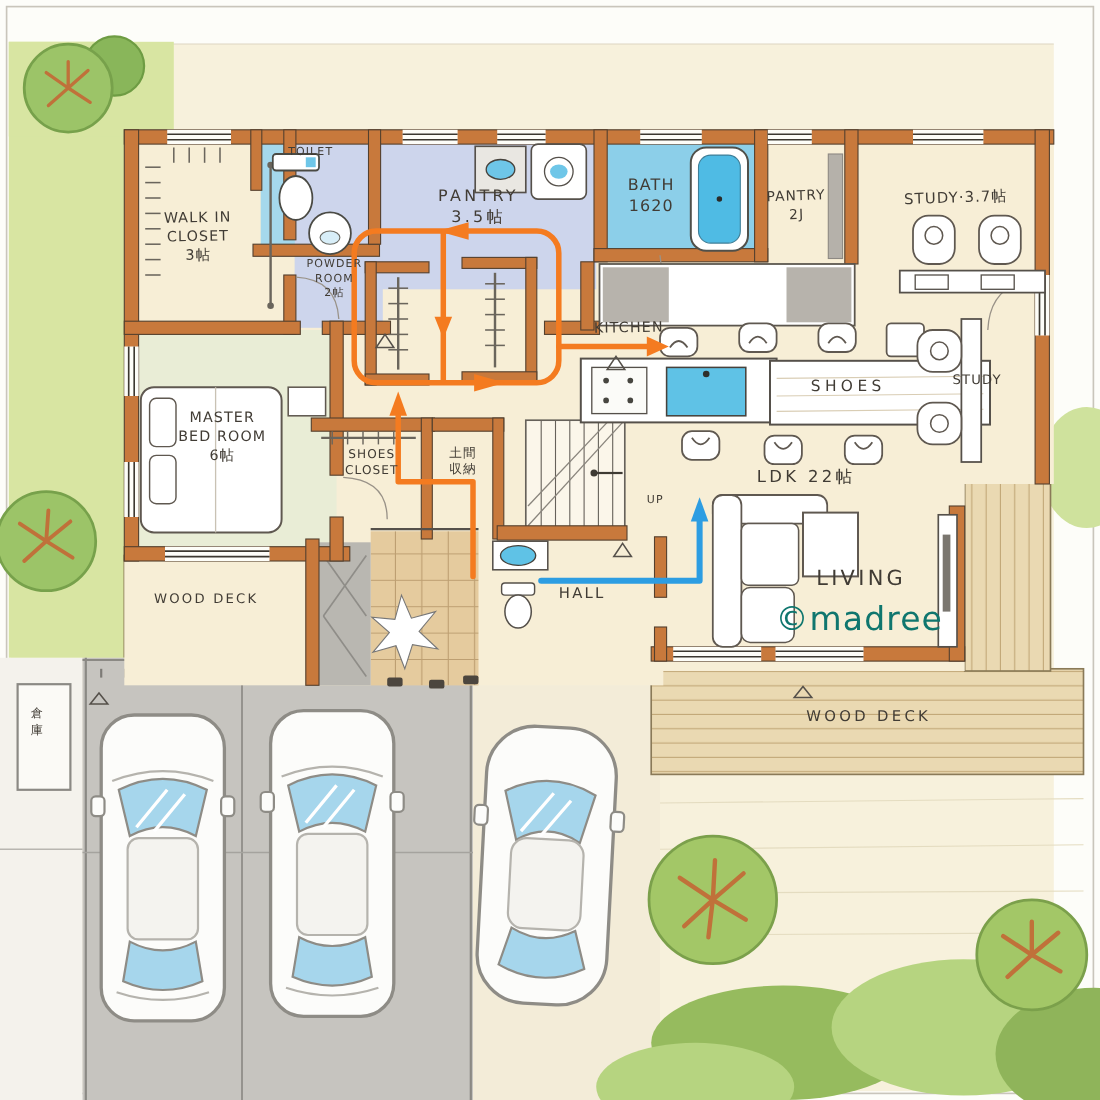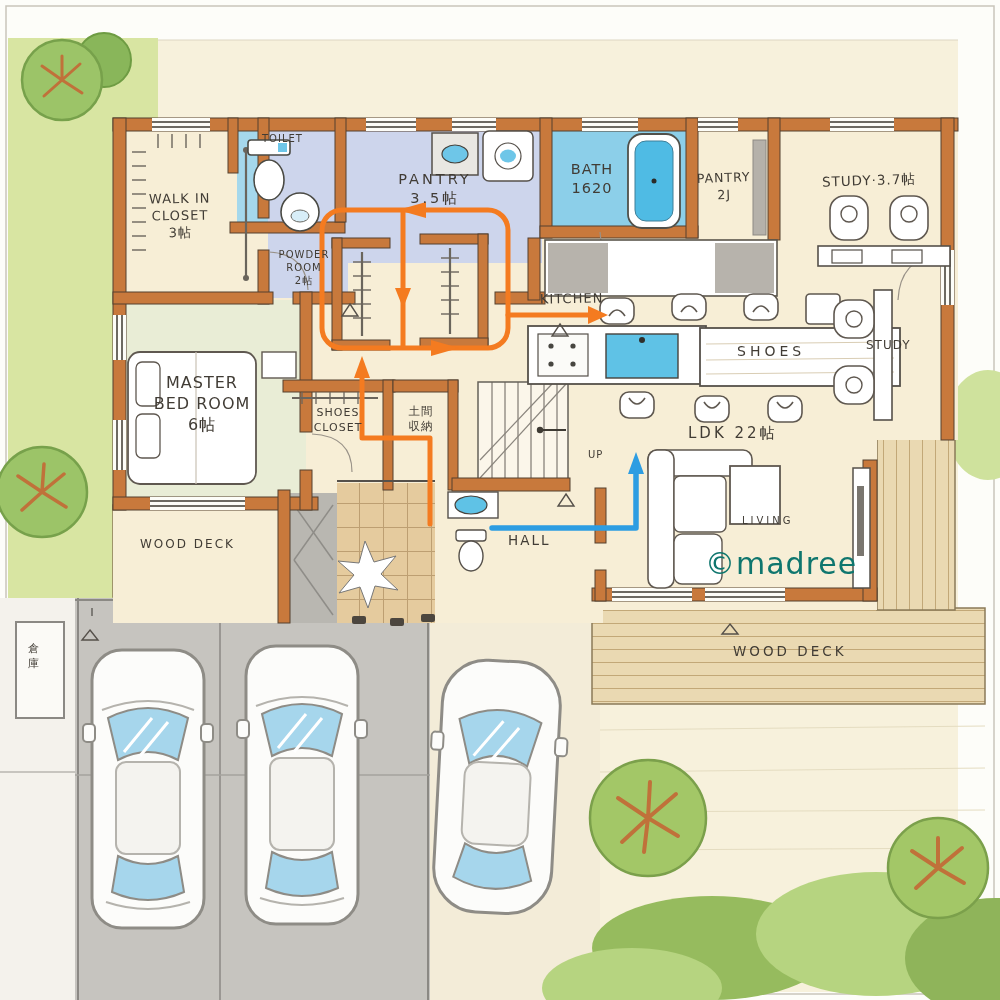--- a/index.html
+++ b/index.html
@@ -468,42 +468,42 @@
   <g stroke="#2d9de2" stroke-width="5.5" fill="none" stroke-linecap="round" stroke-linejoin="round">
     <polyline points="492,528 636,528 636,472"></polyline>
     <polygon points="628,474 644,474 636,452" fill="#2d9de2" stroke="none"></polygon>
   </g>
 </svg>
 
 <div class="lbl c" style="left:130px;top:190px;width:100px;font-size:13px;transform:rotate(-1deg)">WALK IN
 CLOSET
 3帖</div>
 <div class="lbl" style="left:262px;top:132px;font-size:10px">TOILET</div>
-<div class="lbl c" style="left:264px;top:248px;width:80px;font-size:10px">POWDER
+<div class="lbl c" style="left:264px;top:234px;width:80px;font-size:10px">POWDER
 ROOM
 2帖</div>
 <div class="lbl c" style="left:355px;top:170px;width:160px;font-size:14.5px;letter-spacing:3px">PANTRY
 3.5帖</div>
 <div class="lbl c" style="left:548px;top:160px;width:88px;font-size:14.5px">BATH
 1620</div>
 <div class="lbl c" style="left:680px;top:170px;width:88px;font-size:12.5px;transform:rotate(-2deg)">PANTRY
 2J</div>
 <div class="lbl" style="left:822px;top:172px;font-size:13.5px;transform:rotate(-2deg)">STUDY·3.7帖</div>
 <div class="lbl" style="left:540px;top:290px;font-size:13px;transform:rotate(-1deg)">KITCHEN</div>
 <div class="lbl" style="left:737px;top:342px;font-size:14px;letter-spacing:4px">SHOES</div>
 <div class="lbl" style="left:866px;top:338px;font-size:12px">STUDY</div>
 <div class="lbl" style="left:688px;top:424px;font-size:15px;letter-spacing:3px">LDK 22帖</div>
-<div class="lbl c" style="left:146px;top:372px;width:112px;font-size:16px">MASTER
+<div class="lbl c" style="left:146px;top:372px;width:112px;font-size:13px">MASTER
 BED ROOM
 6帖</div>
 <div class="lbl c" style="left:300px;top:406px;width:76px;font-size:11px">SHOES
 CLOSET</div>
 <div class="lbl c" style="left:400px;top:404px;width:42px;font-size:11.5px">土間
 収納</div>
 <div class="lbl" style="left:588px;top:448px;font-size:10px">UP</div>
 <div class="lbl" style="left:508px;top:532px;font-size:13.5px;letter-spacing:2px">HALL</div>
-<div class="lbl" style="left:742px;top:514px;font-size:10px;letter-spacing:3px">LIVING</div>
+<div class="lbl" style="left:742px;top:514px;font-size:19px;letter-spacing:3px">LIVING</div>
 <div class="lbl" style="left:140px;top:537px;font-size:12px;letter-spacing:2px">WOOD DECK</div>
 <div class="lbl" style="left:733px;top:643px;font-size:13.5px;letter-spacing:3px">WOOD DECK</div>
 <div class="lbl c" style="left:24px;top:642px;width:20px;font-size:11px">倉庫</div>
 <div class="watermark" style="left:705px;top:546px;font-size:30px">©madree</div>
 
 </div>
 
 </body></html>

